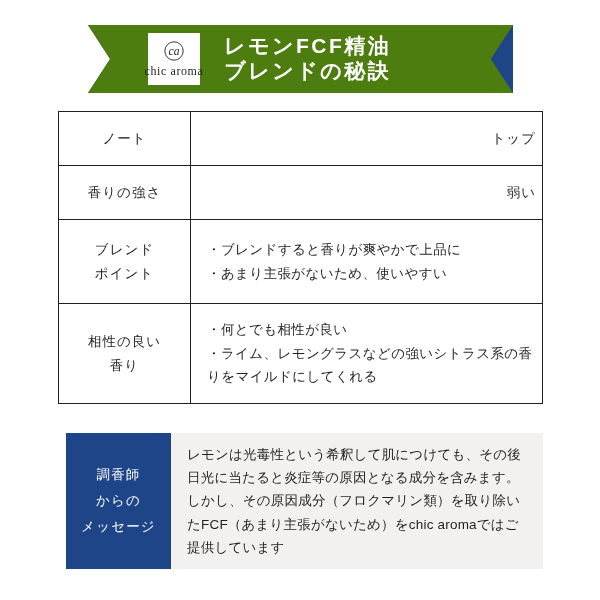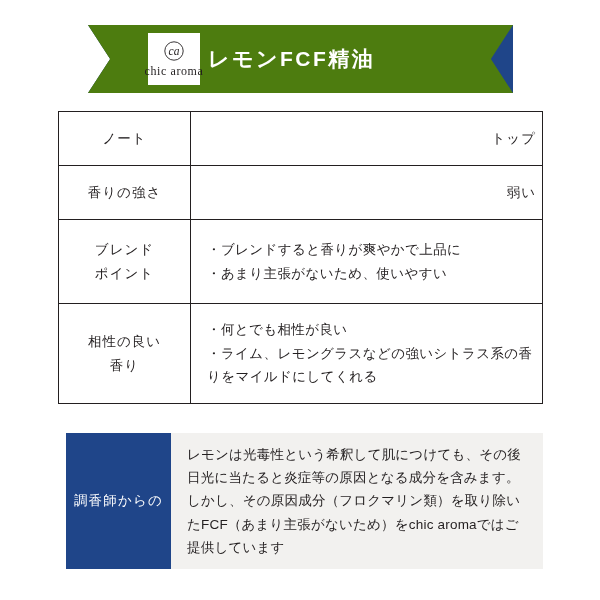--- a/index.html
+++ b/index.html
@@ -59,21 +59,21 @@
   }
   .logo-word {
     font-family: "Liberation Serif", "DejaVu Serif", serif;
     font-size: 12px;
     letter-spacing: 0.6px;
     color: #231f20;
     margin-top: 1px;
     white-space: nowrap;
   }
   .banner-titles {
-    margin-left: 8px;
+    margin-left: 24px;
     color: #ffffff;
     line-height: 1.18;
     text-align: right;
   }
   .banner-titles div {
     font-size: 21px;
     font-weight: bold;
     letter-spacing: 2.5px;
     white-space: nowrap;
   }
@@ -124,21 +124,21 @@
     min-height: 132px;
     background: #f2f1ef;
     display: flex;
     align-items: stretch;
   }
   .message-label {
     flex: 0 0 105px;
     background: #1f4589;
     color: #ffffff;
     display: flex;
-    flex-direction: row;
+    flex-direction: column;
     align-items: center;
     justify-content: center;
     font-size: 13.5px;
     line-height: 1.95;
     letter-spacing: 1.2px;
     text-align: center;
   }
   .message-body {
     flex: 1 1 auto;
     padding: 10px 14px 10px 16px;
@@ -159,20 +159,21 @@
     <div class="logo-box">
       <svg class="logo-mark" viewBox="0 0 24 24">
         <circle cx="12" cy="12" r="9.2" fill="none" stroke="#231f20" stroke-width="0.9"></circle>
         <text x="12" y="16.4" text-anchor="middle" font-family="Liberation Serif, DejaVu Serif, serif" font-size="11.5" font-style="italic" fill="#231f20">ca</text>
       </svg>
       <span class="logo-word">chic aroma</span>
     </div>
 
     <div class="banner-titles">
       <div>レモンFCF精油</div>
+      <div>ブレンドの秘訣</div>
     </div>
 
   </div>
 </div>
 
 <table class="spec-table">
   <tbody>
     <tr class="row-h1">
       <td class="label">
         <span class="label-lines">ノート</span>
@@ -209,15 +210,16 @@
 ・ライム、レモングラスなどの強いシトラス系の香りをマイルドにしてくれる</span>
       </td>
     </tr>
   </tbody>
 </table>
 
 <div class="message-block">
   <div class="message-label">
     <span>調香師</span>
     <span>からの</span>
+    <span>メッセージ</span>
   </div>
   <div class="message-body">レモンは光毒性という希釈して肌につけても、その後日光に当たると炎症等の原因となる成分を含みます。しかし、その原因成分（フロクマリン類）を取り除いたFCF（あまり主張がないため）をchic aromaではご提供しています</div>
 </div>
 
 </body></html>

